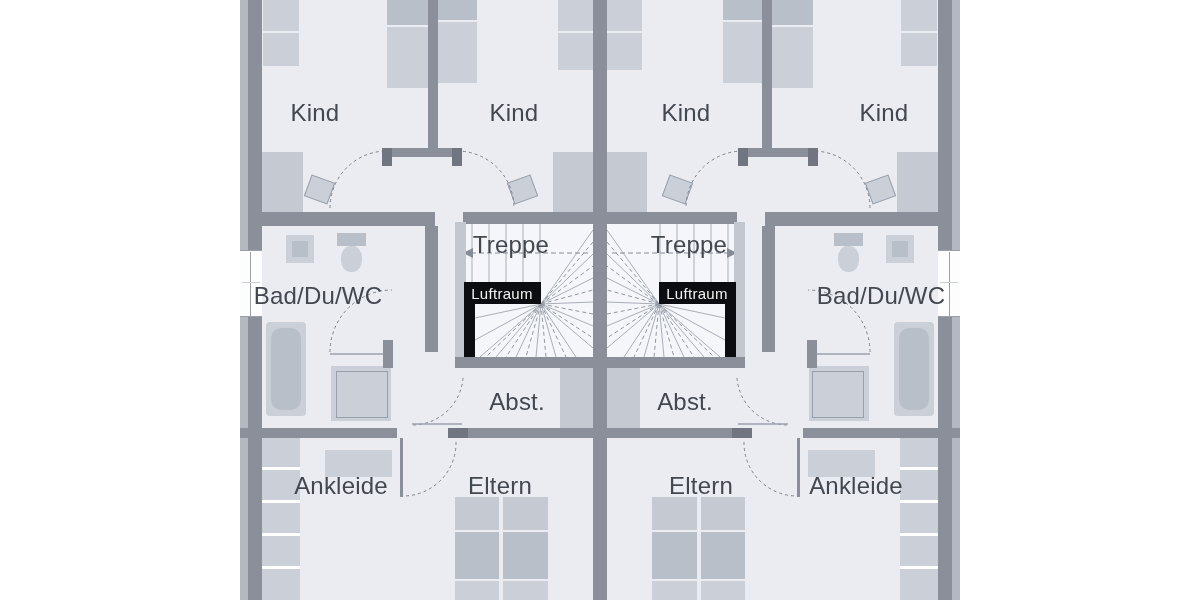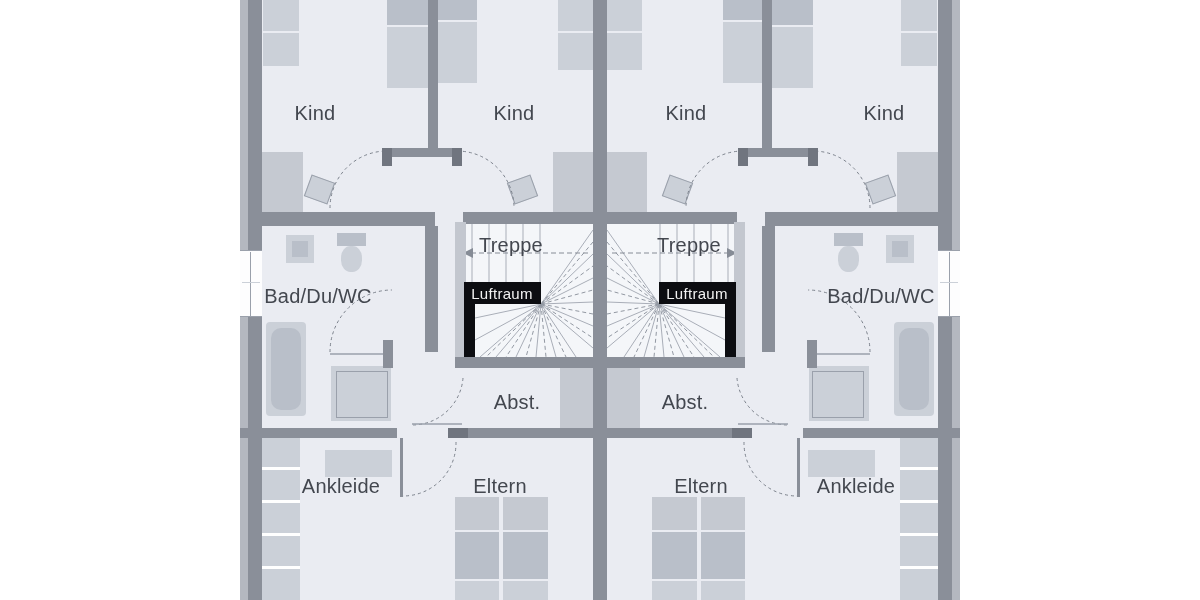--- a/index.html
+++ b/index.html
@@ -17,21 +17,21 @@
   .wallF{background:var(--wall-face);}
   .outer{background:var(--wall-outer);}
   .furn{background:var(--furniture);}
   .furn2{background:var(--furniture-dark);}
   .furn3{background:var(--furniture-mid);}
   .wline{background:#ffffff;}
   .hl{background:var(--hairline);}
   .winw{background:var(--window-white);}
   .black{background:var(--luftraum-bg);}
   .labels{position:absolute;left:0;top:0;width:1200px;height:600px;}
-  .room-label{position:absolute;transform:translate(-50%,-50%);font-size:20px;
+  .room-label{position:absolute;transform:translate(-50%,-50%);font-size:24px;
               color:var(--label-ink);letter-spacing:.2px;white-space:nowrap;}
   .room-label.luftraum{font-size:15px;color:var(--luftraum-text);letter-spacing:.3px;}
 </style>
 </head>
 <body>
 
 <div class="canvas">
 
   <div class="unit unit-left">
 

